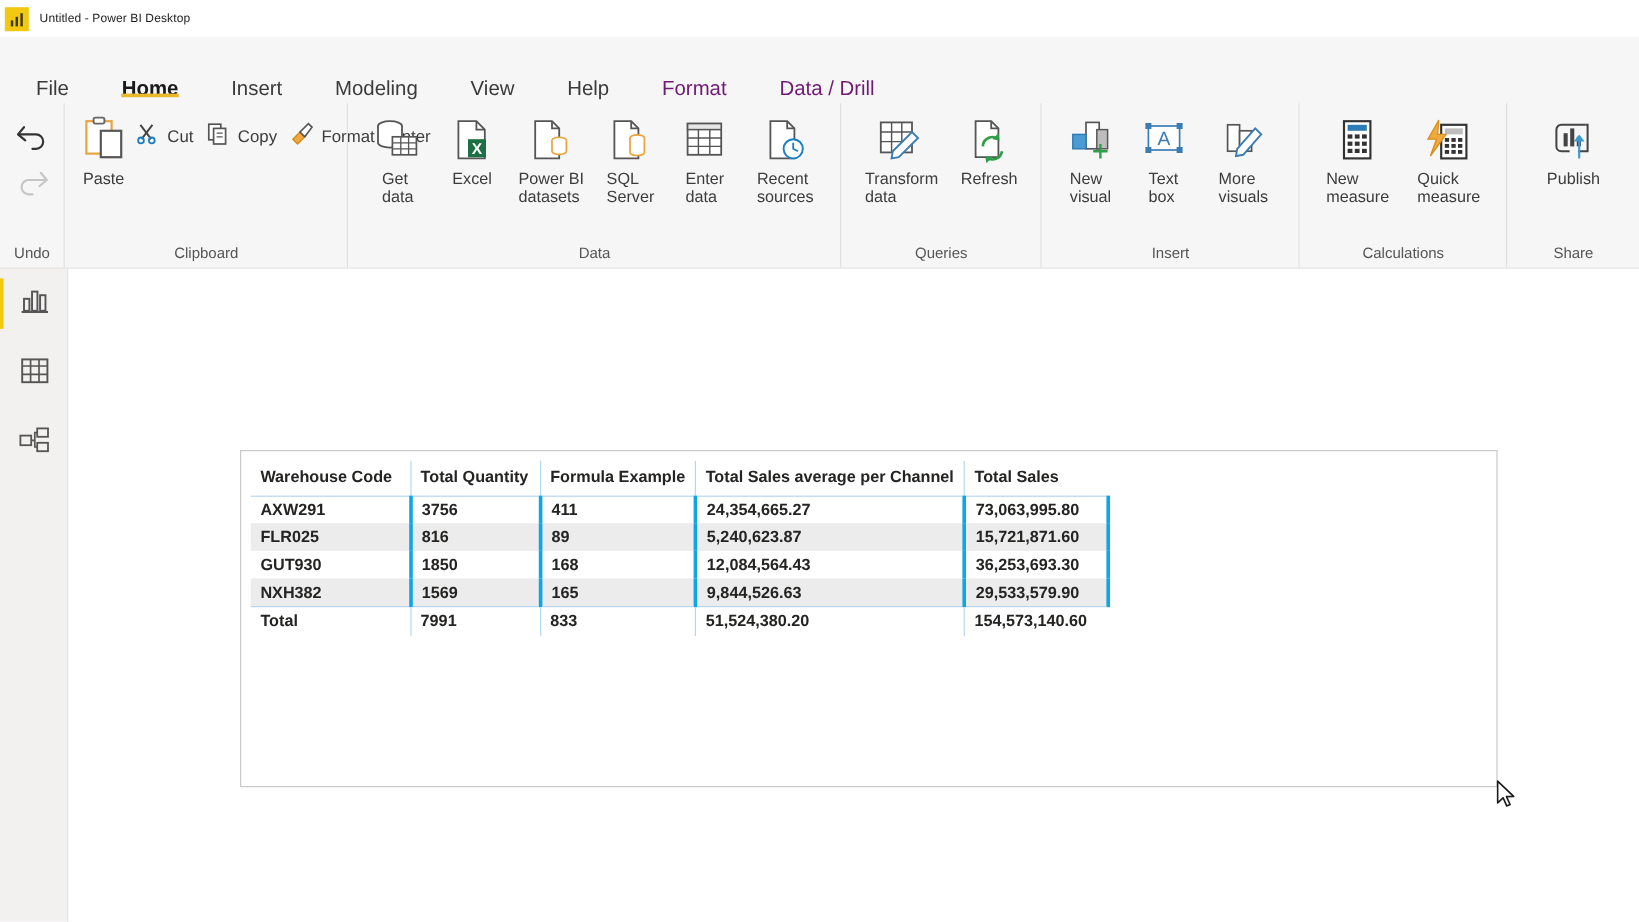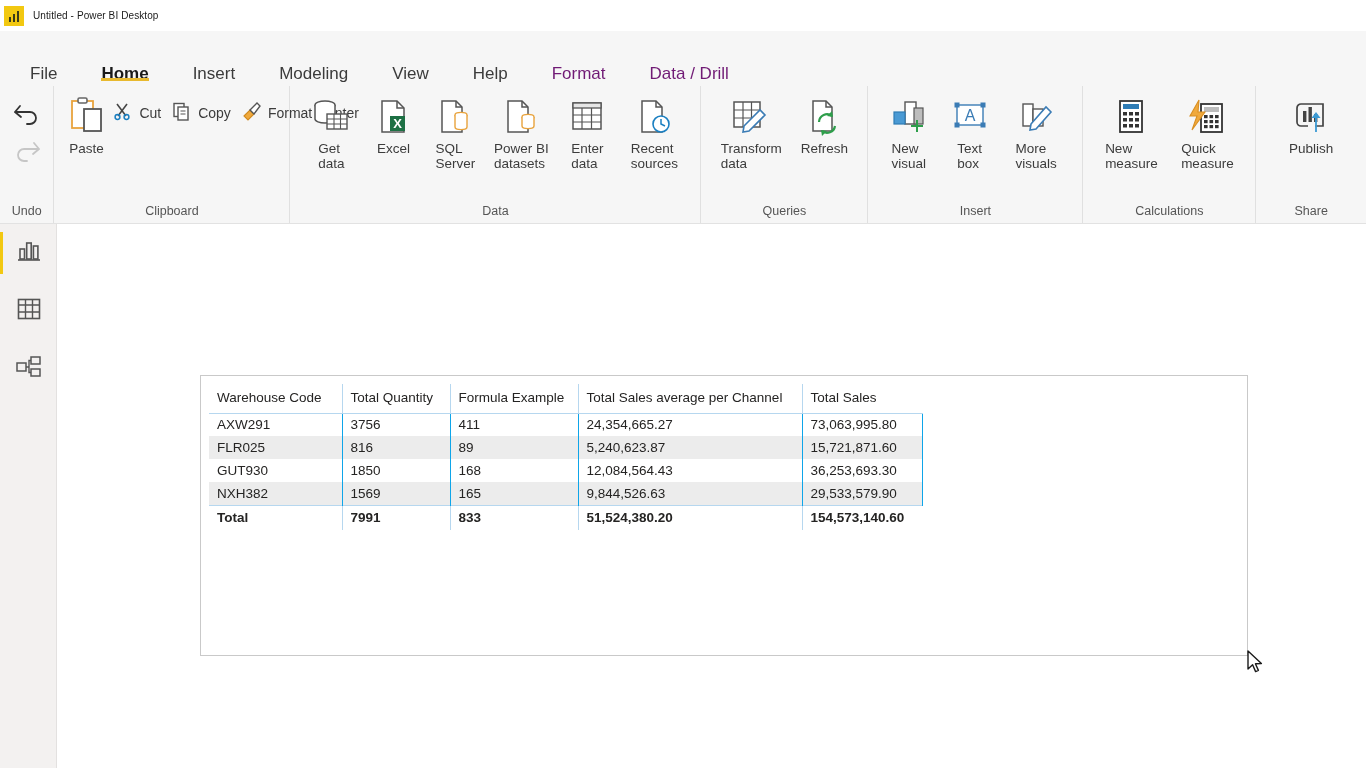--- a/index.html
+++ b/index.html
@@ -224,37 +224,37 @@
   table.pbi-table {
     border-collapse: collapse;
     margin: 8px 0 0 8px;
     font-size: 13.5px;
     color: #252423;
     table-layout: fixed;
   }
   table.pbi-table th, table.pbi-table td {
     padding: 0 8px;
     height: 23px;
-    font-weight: normal;
+    font-weight: bold;
     white-space: nowrap;
     box-sizing: border-box;
     vertical-align: middle;
   }
   table.pbi-table thead th {
     border-bottom: 1.5px solid #b6d7ef;
     border-right: 1px solid #b6d7ef;
     text-align: left;
     height: 29px;
     padding-bottom: 2px;
     font-size: 13.5px;
     color: #252423;
   }
   table.pbi-table thead th:last-child { border-right: none; }
   table.pbi-table tbody td {
-    border-right: 1px solid #0ea5e9;
+    border-right: 3px solid #0ea5e9;
   }
   table.pbi-table tbody tr.alt td { background: #ececec; }
   table.pbi-table td.num { text-align: left; }
   table.pbi-table tr.total td {
     font-weight: bold;
     border-top: 1.5px solid #b6d7ef;
     border-right: 1px solid #b6d7ef;
     height: 25px;
   }
   table.pbi-table tr.total td:last-child { border-right: none; }
@@ -403,43 +403,43 @@
           <span class="icon-box">
             <svg width="38" height="38" viewBox="0 0 38 38">
               <path d="M8 3 h15 l7 7 v24 H8 Z" fill="#fff" stroke="#555" stroke-width="1.5"></path>
               <path d="M23 3 v7 h7" fill="none" stroke="#555" stroke-width="1.5"></path>
               <rect x="16" y="18" width="15" height="15" fill="#1d7044"></rect>
               <text x="23.5" y="30" font-size="13" fill="#fff" text-anchor="middle" font-family="Liberation Sans, sans-serif" font-weight="bold">X</text>
             </svg>
           </span>
           <span class="lbl">Excel</span>
         </div>
+        <div class="big-btn" style="width:70px;">
+          <span class="icon-box">
+            <svg width="40" height="38" viewBox="0 0 40 38">
+              <path d="M7 3 h14 l6 6 v25 H7 Z" fill="#fff" stroke="#555" stroke-width="1.5"></path>
+              <path d="M21 3 v6 h6" fill="none" stroke="#555" stroke-width="1.5"></path>
+              <ellipse cx="27" cy="19" rx="6" ry="2.6" fill="#fff" stroke="#e8a33d" stroke-width="1.4"></ellipse>
+              <path d="M21 19 v9 a6 2.6 0 0 0 12 0 v-9" fill="#fff" stroke="#e8a33d" stroke-width="1.4"></path>
+            </svg>
+          </span>
+          <span class="lbl">Power BI
+datasets</span>
+        </div>
         <div class="big-btn">
           <span class="icon-box">
             <svg width="40" height="38" viewBox="0 0 40 38">
               <path d="M7 3 h14 l6 6 v25 H7 Z" fill="#fff" stroke="#555" stroke-width="1.5"></path>
               <path d="M21 3 v6 h6" fill="none" stroke="#555" stroke-width="1.5"></path>
               <ellipse cx="26" cy="17" rx="6" ry="2.6" fill="#fff" stroke="#e8a33d" stroke-width="1.4"></ellipse>
               <path d="M20 17 v12 a6 2.6 0 0 0 12 0 v-12" fill="#fff" stroke="#e8a33d" stroke-width="1.4"></path>
             </svg>
           </span>
           <span class="lbl">SQL
 Server</span>
-        </div>
-        <div class="big-btn" style="width:70px;">
-          <span class="icon-box">
-            <svg width="40" height="38" viewBox="0 0 40 38">
-              <path d="M7 3 h14 l6 6 v25 H7 Z" fill="#fff" stroke="#555" stroke-width="1.5"></path>
-              <path d="M21 3 v6 h6" fill="none" stroke="#555" stroke-width="1.5"></path>
-              <ellipse cx="27" cy="19" rx="6" ry="2.6" fill="#fff" stroke="#e8a33d" stroke-width="1.4"></ellipse>
-              <path d="M21 19 v9 a6 2.6 0 0 0 12 0 v-9" fill="#fff" stroke="#e8a33d" stroke-width="1.4"></path>
-            </svg>
-          </span>
-          <span class="lbl">Power BI
-datasets</span>
         </div>
         <div class="big-btn">
           <span class="icon-box">
             <svg width="38" height="38" viewBox="0 0 38 38">
               <rect x="5" y="5" width="28" height="26" fill="#fff" stroke="#555" stroke-width="1.5"></rect>
               <rect x="5" y="5" width="28" height="5" fill="#e6e6e6" stroke="#555" stroke-width="1.3"></rect>
               <path d="M5 17h28M5 24h28M14 10v21M23.5 10v21" stroke="#555" stroke-width="1.2"></path>
             </svg>
           </span>
           <span class="lbl">Enter

